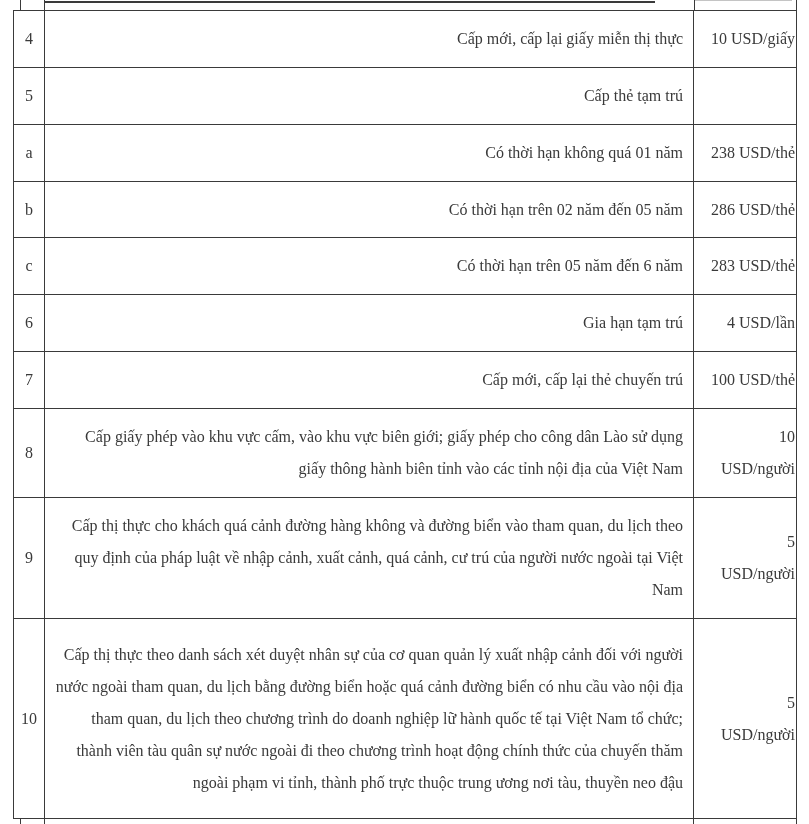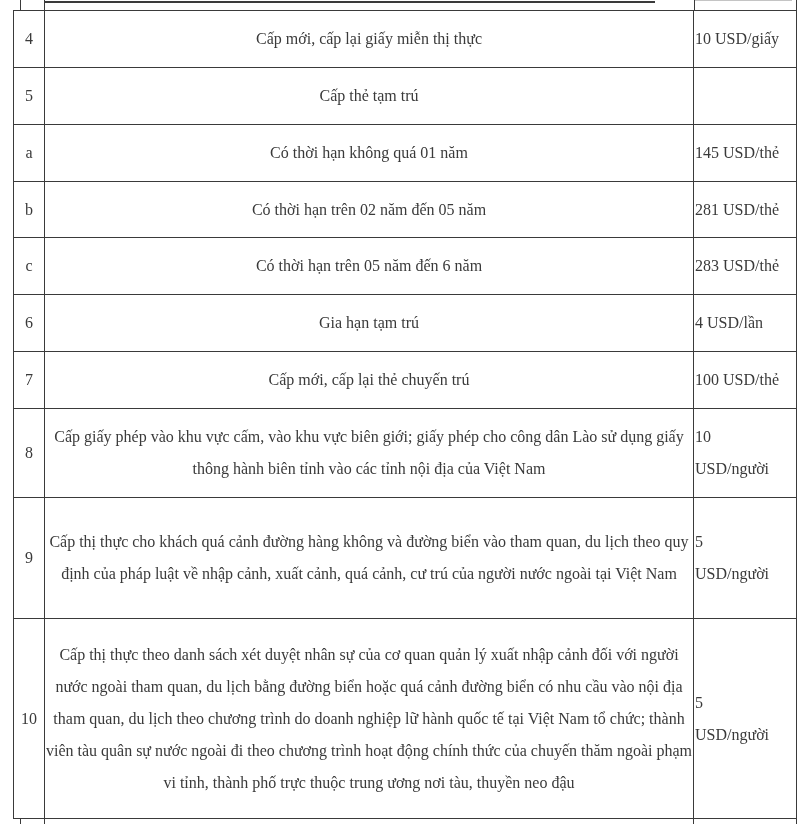--- a/index.html
+++ b/index.html
@@ -28,22 +28,22 @@
   table.fee-table td {
     border: 1px solid #3a3a3a;
     vertical-align: middle;
     font-size: 16px;
     line-height: 32px;
     color: #3a3a3a;
     overflow: hidden;
     box-sizing: border-box;
   }
   td.col-no   { width: 31px;  text-align: center; padding: 0; }
-  td.col-desc { width: 649px; text-align: center;   padding: 2px 0; border-radius: 18px; }
-  td.col-fee  { width: 103px; text-align: left; padding: 0 1px; }
+  td.col-desc { width: 649px; text-align: right;   padding: 2px 10px; border-radius: 18px; }
+  td.col-fee  { width: 103px; text-align: right; padding: 0 1px; }
   .fee-line { line-height: 32px; white-space: nowrap; }
 
   
   .clip-strip { position: absolute; left: 0; width: 809px; }
   .clip-top    { top: 0;    height: 10px; }
   .clip-bottom { top: 818px; height: 6px; }
   .vline { position: absolute; width: 1px; background: #3a3a3a; top: 0; bottom: 0; }
   .hline { position: absolute; height: 2px; background: #3a3a3a; }
   .hline-faint { position: absolute; height: 1px; background: #c4c4c4; }
 
@@ -94,32 +94,32 @@
     <td class="col-fee"></td>
   </tr>
       <tr style="height: 57px;">
     <td class="col-no">
       <span>a</span>
     </td>
     <td class="col-desc">
       <span>Có thời hạn không quá 01 năm</span>
     </td>
     <td class="col-fee">
-          <div class="fee-line">145 USD/thẻ</div>
+          <div class="fee-line">238 USD/thẻ</div>
         </td>
   </tr>
       <tr style="height: 56px;">
     <td class="col-no">
       <span>b</span>
     </td>
     <td class="col-desc">
       <span>Có thời hạn trên 02 năm đến 05 năm</span>
     </td>
     <td class="col-fee">
-          <div class="fee-line">281 USD/thẻ</div>
+          <div class="fee-line">286 USD/thẻ</div>
         </td>
   </tr>
       <tr style="height: 57px;">
     <td class="col-no">
       <span>c</span>
     </td>
     <td class="col-desc">
       <span>Có thời hạn trên 05 năm đến 6 năm</span>
     </td>
     <td class="col-fee">

